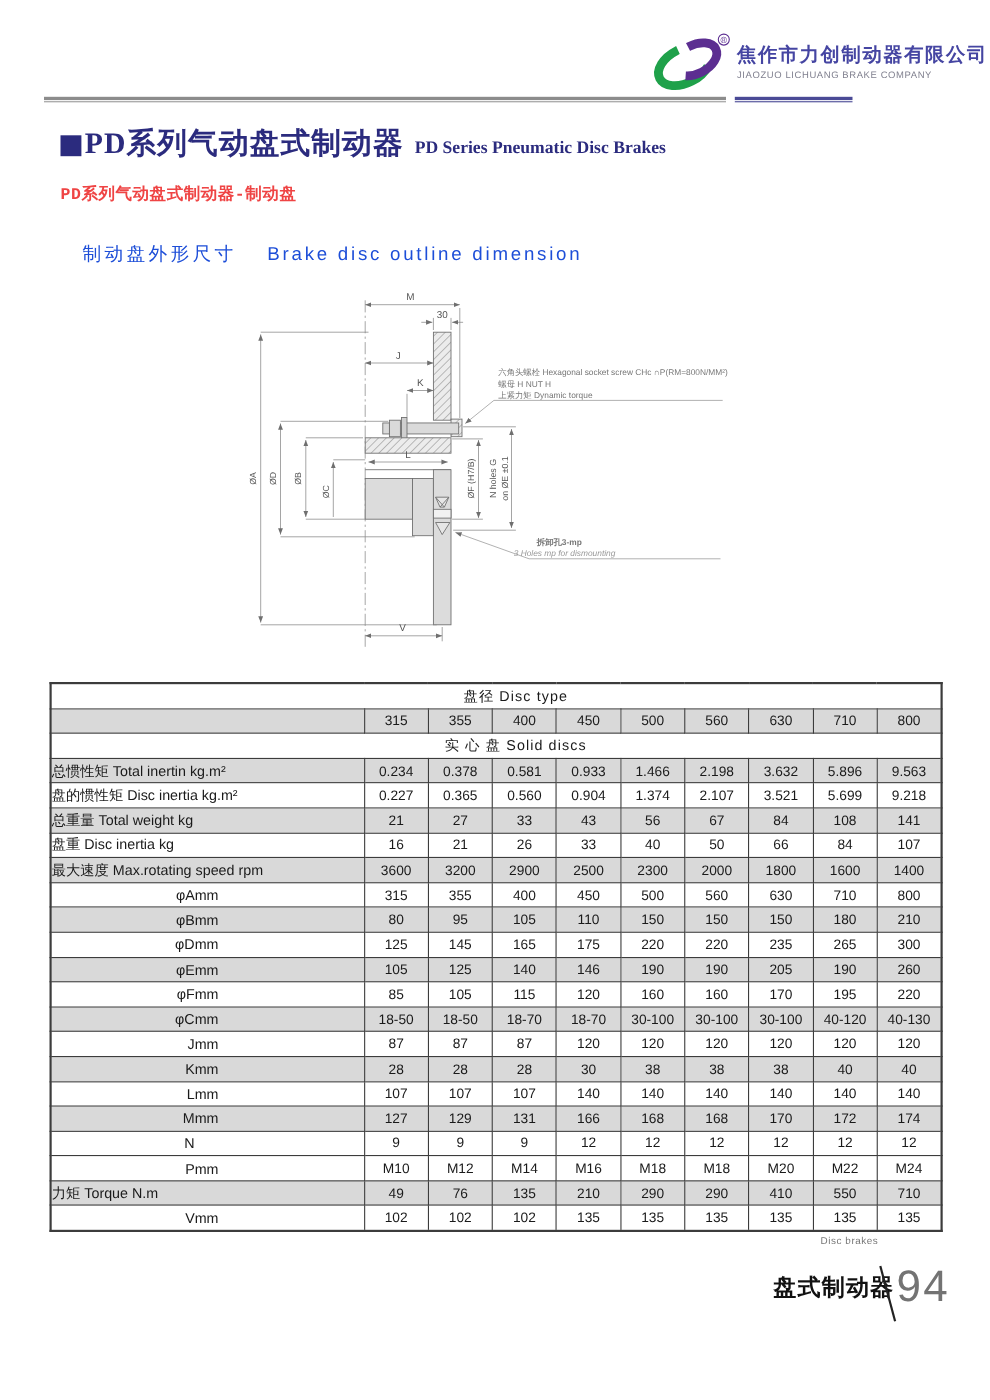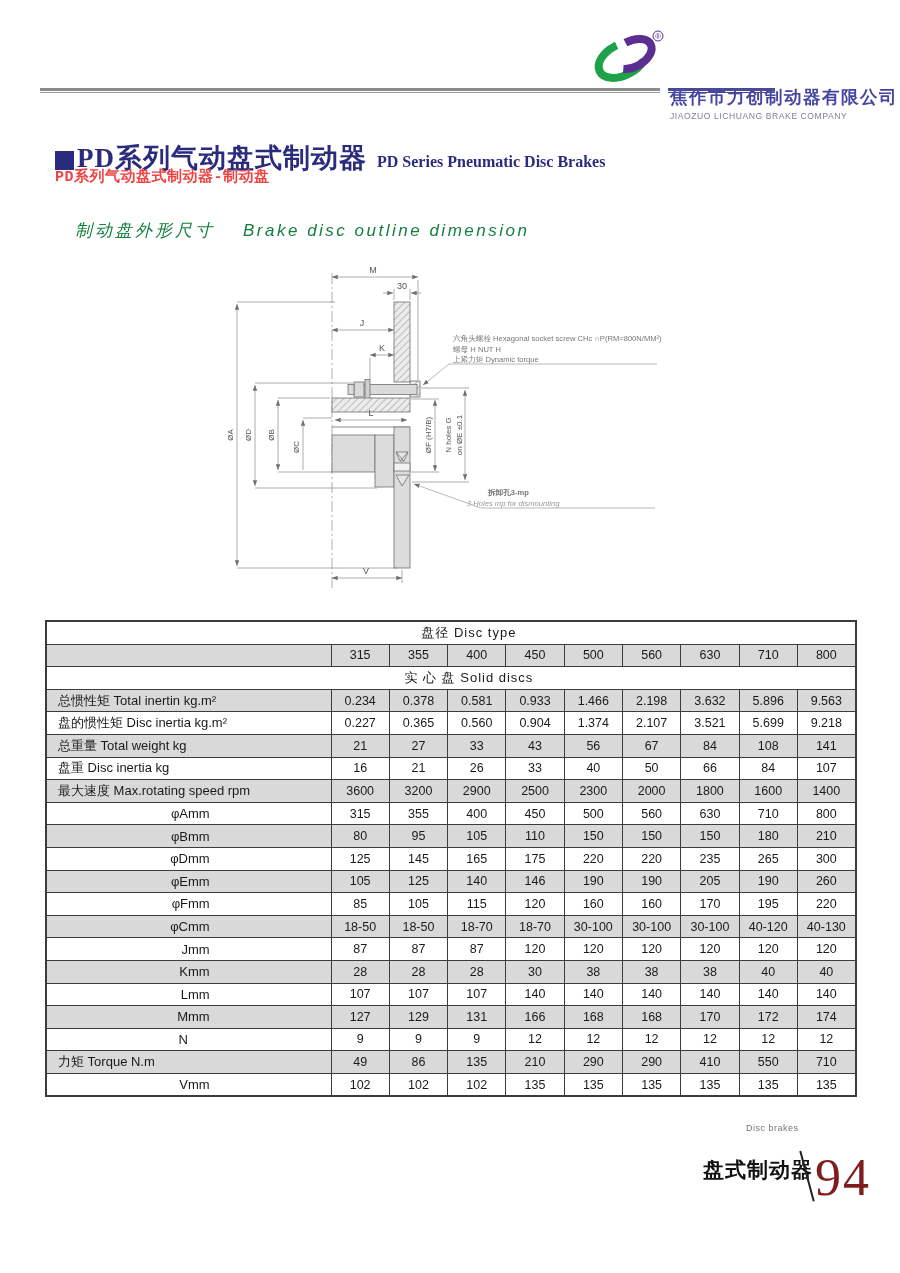--- a/index.html
+++ b/index.html
@@ -3,73 +3,73 @@
 <meta charset="utf-8">
 <style>
   html,body{margin:0;padding:0;background:#fff;}
   #page{position:relative;width:900px;height:1273px;background:#fff;overflow:hidden;
         font-family:"Liberation Sans",sans-serif;color:#222;}
 
   
   .logo-wrap{position:absolute;top:28px;left:592px;width:266px;display:flex;align-items:flex-start;}
   .logo-icon{width:74px;height:58px;flex:0 0 auto;}
   .logo-text{margin-left:4px;margin-top:9px;}
-  .logo-cn{font-size:17.5px;font-weight:bold;color:#4545a2;letter-spacing:1.5px;white-space:nowrap;margin-top:48px;}
+  .logo-cn{font-size:17.5px;font-weight:bold;color:#4545a2;letter-spacing:1.5px;white-space:nowrap;}
   .logo-en{font-size:8.6px;color:#80808f;letter-spacing:0.55px;margin-top:2px;white-space:nowrap;}
 
   .rule{position:absolute;top:88px;height:6px;}
   .rule-bar{height:3px;}
   .rule-thin{height:1px;margin-top:1px;}
   .rule-gray{left:40px;width:620px;}
   .rule-gray .rule-bar{background:#8c8c8c;}
   .rule-gray .rule-thin{background:#9a9a9a;}
   .rule-purple{left:668px;width:107px;}
   .rule-purple .rule-bar{background:#4a4a96;}
   .rule-purple .rule-thin{background:#4a4a96;}
 
   
-  .title-row{position:absolute;top:140px;left:55px;display:flex;align-items:baseline;}
+  .title-row{position:absolute;top:112px;left:55px;display:flex;align-items:baseline;}
   .title-bullet{width:19px;height:19px;background:#2b2b7e;display:inline-block;
                 align-self:center;margin-right:3px;margin-top:4px;}
   .title-cn{font-size:27px;font-weight:bold;color:#2b2b7e;letter-spacing:1px;
             font-family:"Liberation Serif",serif;}
   .title-en{font-size:16px;font-weight:bold;color:#2b2b7e;margin-left:10px;
             font-family:"Liberation Serif",serif;}
   .subtitle{position:absolute;top:167px;left:55px;font-size:15px;font-weight:bold;color:#ef4444;
             letter-spacing:0.5px;font-family:Liberation Mono, monospace;}
-  .section-row{position:absolute;top:219px;left:75px;font-size:17px;color:#15803d;font-style:italic;}
+  .section-row{position:absolute;top:219px;left:75px;font-size:17px;color:#1d4ed8;}
   .section-cn{letter-spacing:3px;}
   .section-en{margin-left:28px;letter-spacing:2.5px;}
 
   
   .drawing{position:absolute;top:255px;left:225px;width:570px;height:350px;}
   .drawing svg{width:100%;height:100%;}
   .dimtxt{font-size:9px;fill:#555;}
   .rottxt{font-size:8px;fill:#555;}
   .callcn{font-size:7.6px;fill:#777;}
   .callit{font-size:7.6px;fill:#999;font-style:italic;}
 
   
   .spec{position:absolute;top:620px;left:45px;width:810px;border-collapse:collapse;table-layout:fixed;}
   .spec td{border:1px solid #3c3c3c;font-size:12.5px;color:#1a1a1a;text-align:center;
            height:21.6px;padding:0;white-space:nowrap;overflow:hidden;}
   .spec{border:2px solid #3c3c3c;}
   .spec td.shade{background:#d9d9d9;}
-  .spec td.lbl{text-align:left;padding-left:11px;font-size:13px;}
+  .spec td.lbl{text-align:left;padding-left:0;font-size:13px;}
   .spec td.ctr{font-size:13px;letter-spacing:1px;padding-left:36px;}
   .spec .sym{display:inline-block;width:130px;text-align:right;}
   .spec .unit{display:inline-block;}
 
   
   .f-cn{position:absolute;top:1156px;left:703px;font-size:21px;font-weight:bold;color:#111;letter-spacing:1px;}
   .f-en{position:absolute;top:1123px;left:746px;font-size:9px;color:#777;letter-spacing:0.5px;text-align:right;}
   .f-slash{position:absolute;top:1150px;left:806px;width:2.4px;height:52px;background:#222;
            transform:rotate(-15deg);}
-  .f-num{position:absolute;top:1148px;left:815px;font-size:52px;color:#7f1d1d;
-         font-family:Liberation Serif, serif;letter-spacing:2px;}
+  .f-num{position:absolute;top:1148px;left:815px;font-size:40px;color:#737373;
+         font-family:Liberation Sans, sans-serif;letter-spacing:2px;}
 </style>
 </head>
 <body>
 
 <div id="page">
 
   <div class="logo-wrap">
     <svg class="logo-icon" viewBox="0 0 74 58">
       <ellipse cx="30" cy="32" rx="25" ry="15.5" fill="none" stroke="#1fa14a" stroke-width="8" transform="rotate(-27 30 32)" stroke-dasharray="86 42" stroke-dashoffset="-12"></ellipse>
       <ellipse cx="40" cy="26" rx="21" ry="13" fill="none" stroke="#5c2e91" stroke-width="8" transform="rotate(-27 40 26)" stroke-dasharray="72 38" stroke-dashoffset="30"></ellipse>
@@ -403,23 +403,35 @@
           <td>9</td>
           <td>9</td>
           <td>12</td>
           <td>12</td>
           <td>12</td>
           <td>12</td>
           <td>12</td>
           <td>12</td>
         </tr>
         <tr>
+          <td class="lbl"><span class="sym">P</span><span class="unit">mm</span></td>
+          <td>M10</td>
+          <td>M12</td>
+          <td>M14</td>
+          <td>M16</td>
+          <td>M18</td>
+          <td>M18</td>
+          <td>M20</td>
+          <td>M22</td>
+          <td>M24</td>
+        </tr>
+        <tr>
           <td class="lbl shade">力矩  Torque  N.m</td>
           <td class="shade">49</td>
-          <td class="shade">86</td>
+          <td class="shade">76</td>
           <td class="shade">135</td>
           <td class="shade">210</td>
           <td class="shade">290</td>
           <td class="shade">290</td>
           <td class="shade">410</td>
           <td class="shade">550</td>
           <td class="shade">710</td>
         </tr>
         <tr>
           <td class="lbl"><span class="sym">V</span><span class="unit">mm</span></td>

